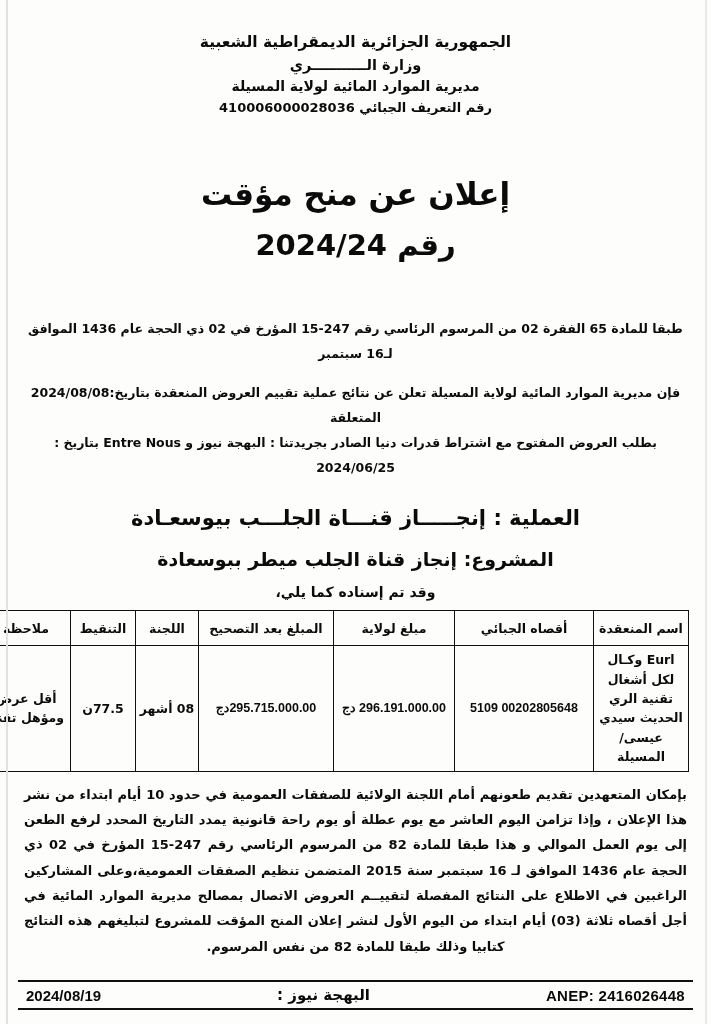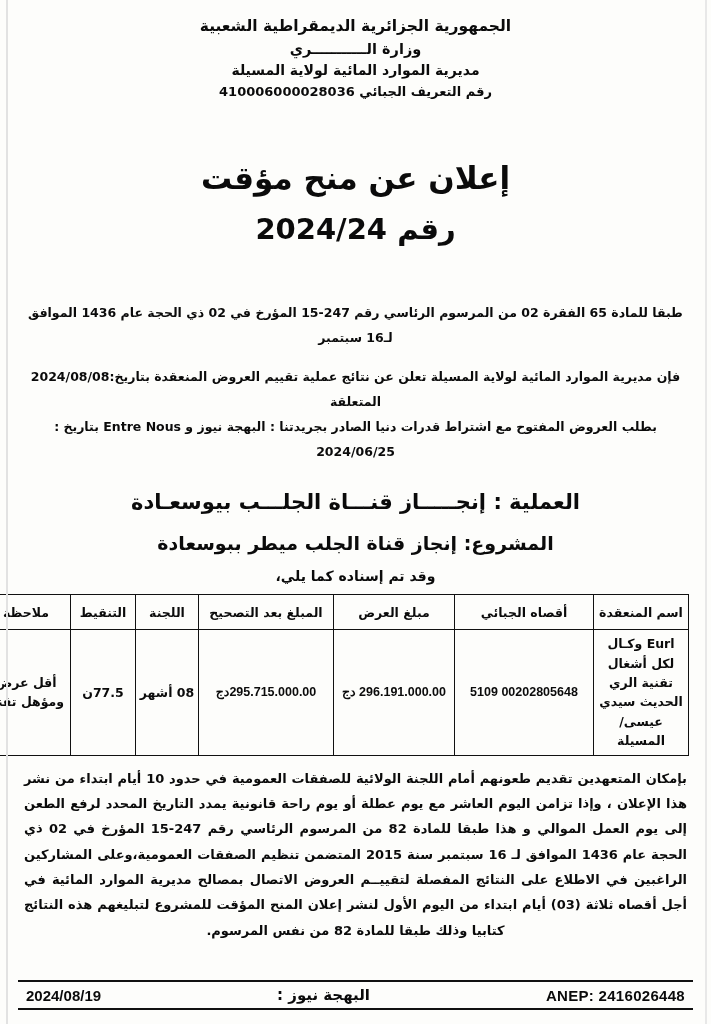--- a/index.html
+++ b/index.html
@@ -13,21 +13,21 @@
     font-family: "DejaVu Sans", sans-serif;
     color: #0b0b0b;
     position: relative;
     overflow: hidden;
   }
   .page {
     position: relative;
     width: 711px;
     height: 1024px;
     box-sizing: border-box;
-    padding: 14px 22px 0 22px;
+    padding: 30px 22px 0 22px;
     background: #fdfdfb;
   }
   
   .page:before {
     content: "";
     position: absolute;
     top: 0; bottom: 0; left: 6px;
     width: 2px;
     background: #e2e2e2;
   }
@@ -216,21 +216,21 @@
     <span>إنجاز قناة الجلب ميطر ببوسعادة</span>
   </div>
 
   <div class="assigned-line">وقد تم إسناده كما يلي،</div>
 
   <table class="awards">
     <thead>
       <tr>
         <th class="col-company">اسم المنعقدة</th>
         <th class="col-fiscal">أقصاه الجبائي</th>
-        <th class="col-offer">مبلغ العرض</th>
+        <th class="col-offer">مبلغ لولاية</th>
         <th class="col-corrected">المبلغ بعد التصحيح</th>
         <th class="col-duration">اللجنة</th>
         <th class="col-score">التنقيط</th>
         <th class="col-remark">ملاحظة</th>
       </tr>
     </thead>
     <tbody>
       <tr>
         <td class="cell-company">Eurl وكـال لكل أشغال تقنية الري الحديث سيدي عيسى/المسيلة</td>
         <td class="cell-num">00202805648 5109</td>

